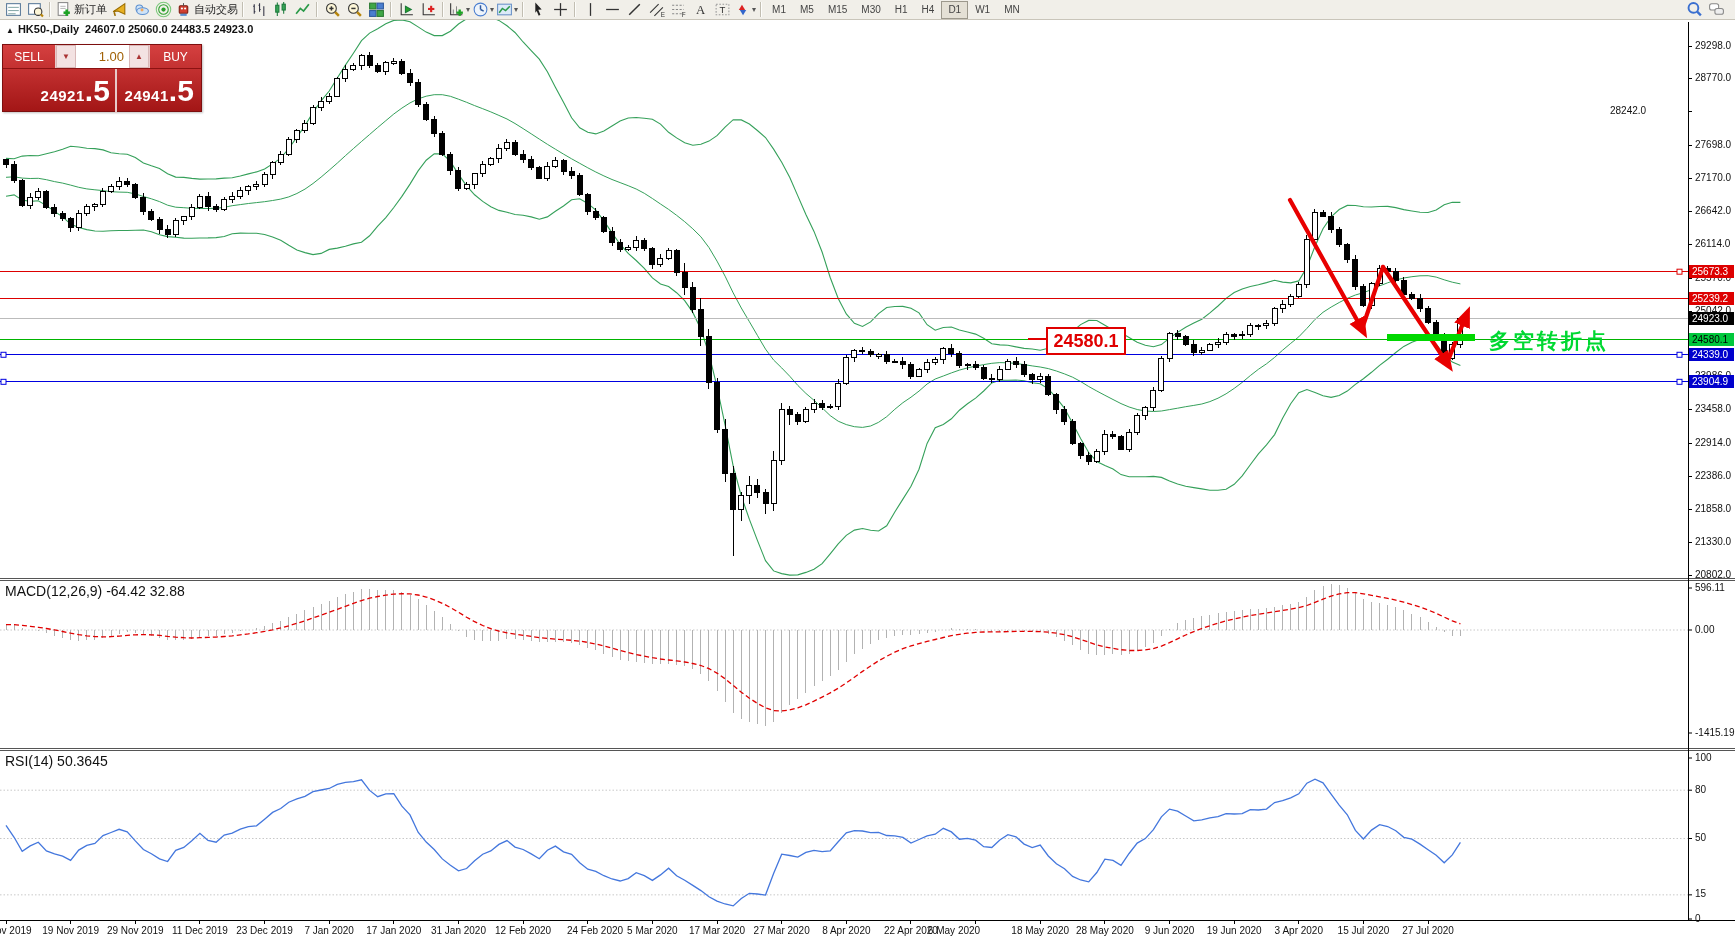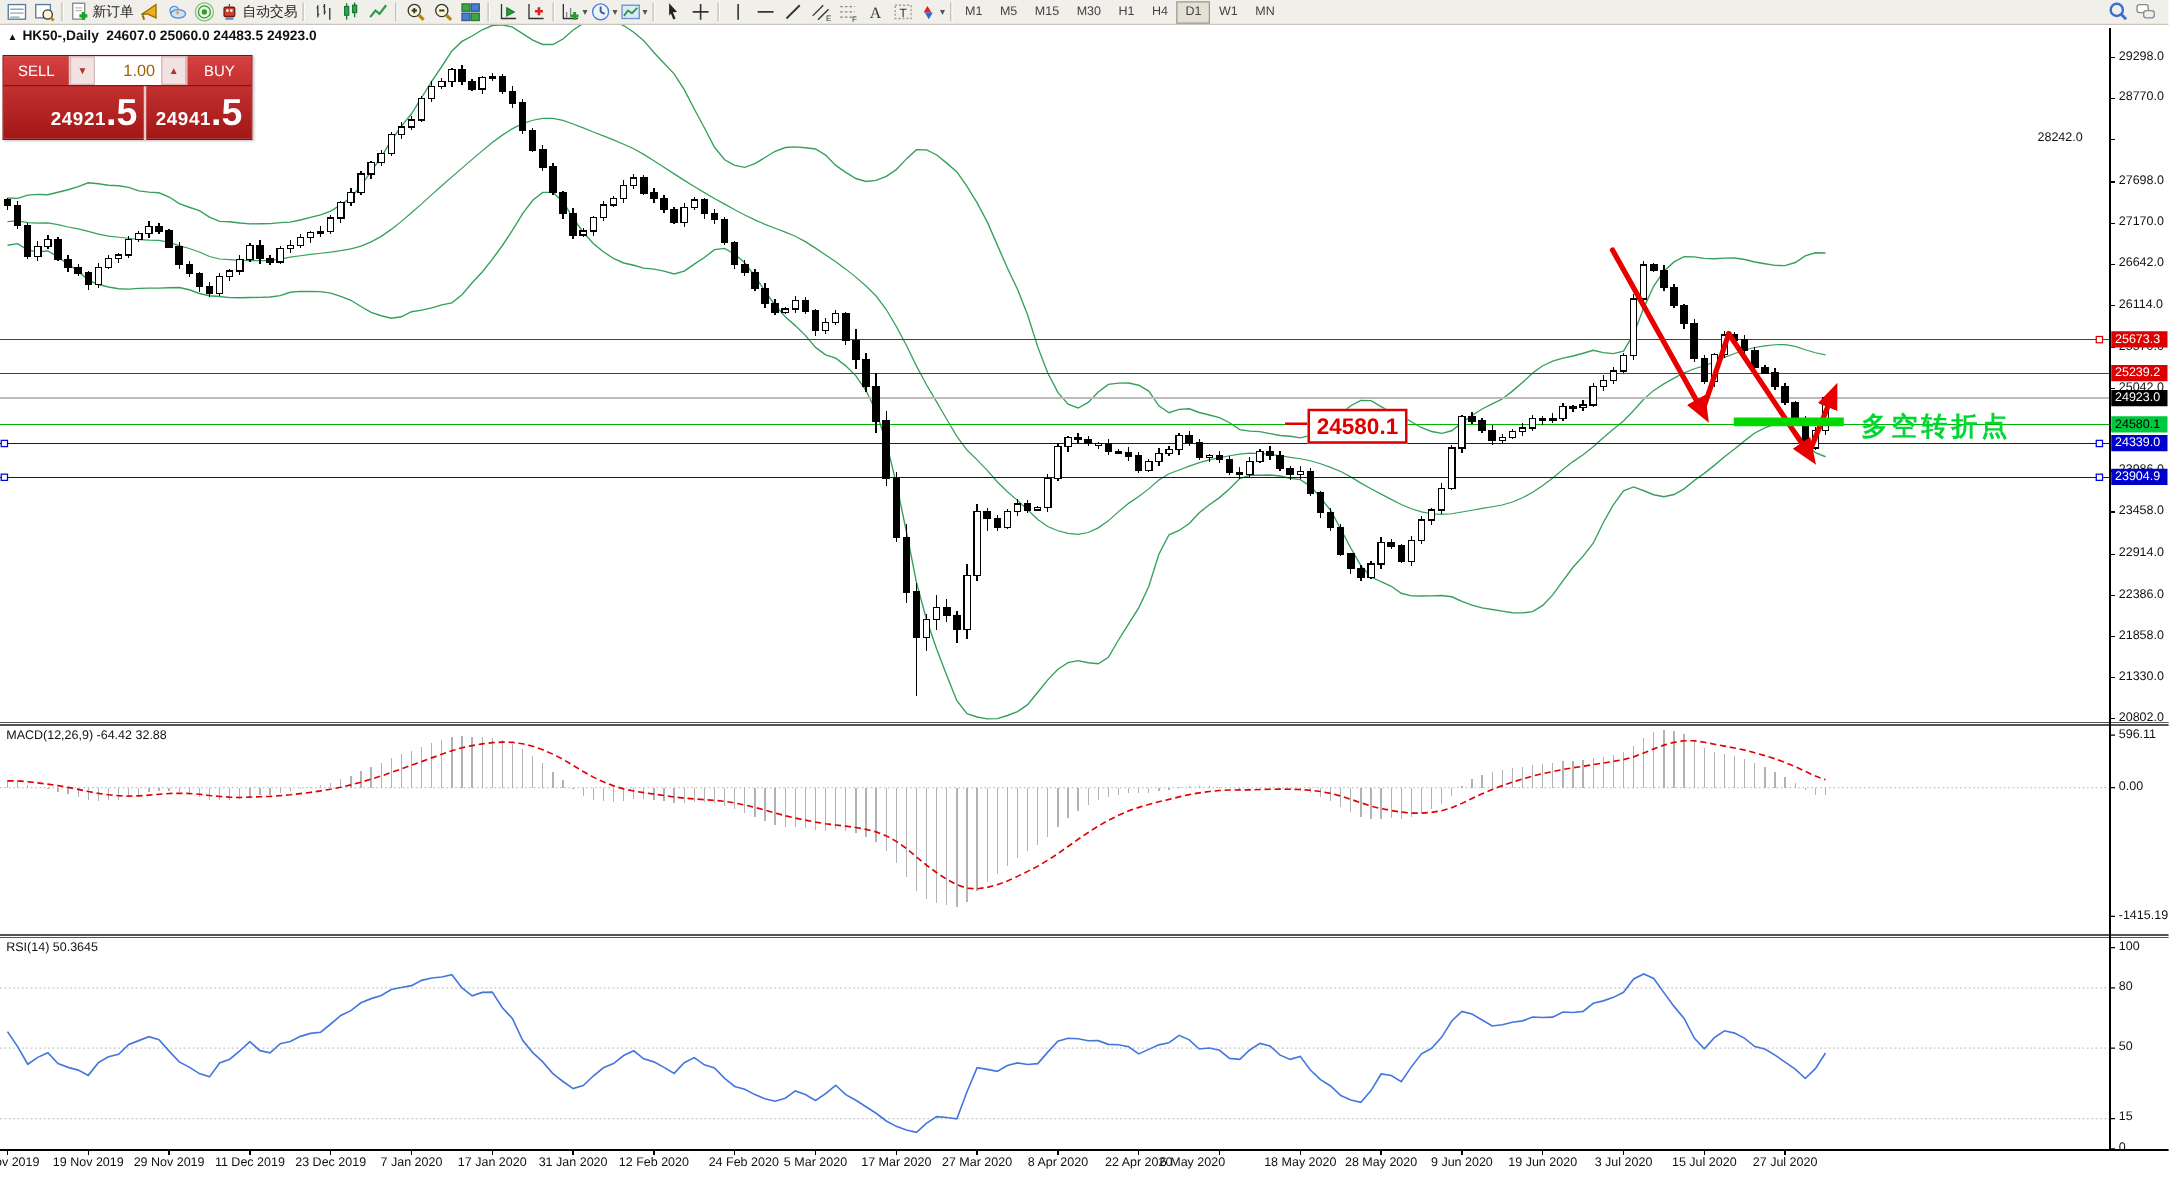--- a/index.html
+++ b/index.html
@@ -32,21 +32,21 @@
   .tp-sell{width:52px;border-right:1px solid #e8caca;}
   .tp-buy{width:51px;border-left:1px solid #e8caca;}
   .tp-spin{width:20px;background:#f3e2e2;color:#a33;font-size:8px;display:flex;align-items:center;justify-content:center;border:1px solid #d9b8b8;box-sizing:border-box;cursor:pointer;}
   .tp-vol{flex:1;background:#fff;color:#a16207;font-size:13px;display:flex;align-items:center;justify-content:flex-end;padding-right:5px;}
   .tp-row2{display:flex;height:44px;padding-left:32px;}
   .tp-price{width:107px;color:#fff;display:flex;align-items:baseline;justify-content:center;cursor:pointer;padding-top:9px;box-sizing:border-box;}
   .tp-price.sellp{border-right:2px solid #e8caca;width:105px;}
   .tp-main{font-size:15px;font-weight:bold;letter-spacing:.5px;}
   .tp-big{font-size:30px;font-weight:bold;line-height:26px;}
   
-  .pane-label{position:absolute;font-size:10px;color:#111;z-index:4;}
+  .pane-label{position:absolute;font-size:14px;color:#111;z-index:4;}
   .axis-text{position:absolute;font-size:10px;color:#111;white-space:nowrap;z-index:3;}
   .axis-badge{position:absolute;left:1689px;width:45px;height:13px;font-size:10px;line-height:13px;
               padding-left:3px;box-sizing:border-box;color:#fff;z-index:4;}
   .date-label{position:absolute;top:925px;font-size:10px;color:#111;transform:translateX(-50%);white-space:nowrap;z-index:3;}
   .date-clip{position:absolute;left:0;top:920px;width:1688px;height:23px;overflow:hidden;z-index:3;}
   .price-flag{position:absolute;left:1046px;top:327px;width:76px;height:24px;border:2px solid #e00000;
               background:#fff;color:#e00000;font-size:18px;font-weight:bold;text-align:center;line-height:24px;z-index:7;}
   .turn-text{position:absolute;left:1489px;top:327px;font-size:21px;font-weight:bold;color:#00d832;
              letter-spacing:3px;z-index:7;white-space:nowrap;}
 </style>
@@ -946,21 +946,21 @@
 
     <div class="pane-label" style="left:5px;top:583px;">MACD(12,26,9) -64.42 32.88</div>
     <div class="pane-label" style="left:5px;top:753px;">RSI(14) 50.3645</div>
 
     <div class="price-flag">24580.1</div>
     <div class="turn-text">多空转折点</div>
 
     <div id="gen-labels">
         <span class="axis-text" style="left: 1695px; top: 39.5px;">29298.0</span>
         <span class="axis-text" style="left: 1695px; top: 72.3767px;">28770.0</span>
-        <span class="axis-text" style="left: 1610px; top: 105.253px; margin-left: 20px;">28242.0</span>
+        <span class="axis-text" style="left: 1610px; top: 105.253px;">28242.0</span>
         <span class="axis-text" style="left: 1695px; top: 139.126px;">27698.0</span>
         <span class="axis-text" style="left: 1695px; top: 172.003px;">27170.0</span>
         <span class="axis-text" style="left: 1695px; top: 204.88px;">26642.0</span>
         <span class="axis-text" style="left: 1695px; top: 237.757px;">26114.0</span>
         <span class="axis-text" style="left: 1695px; top: 271.63px;">25570.0</span>
         <span class="axis-text" style="left: 1695px; top: 304.506px;">25042.0</span>
         <span class="axis-text" style="left: 1695px; top: 337.383px;">24514.0</span>
         <span class="axis-text" style="left: 1695px; top: 370.26px;">23986.0</span>
         <span class="axis-text" style="left: 1695px; top: 403.136px;">23458.0</span>
         <span class="axis-text" style="left: 1695px; top: 437.009px;">22914.0</span>
@@ -996,19 +996,19 @@
           <span class="date-label" style="left: 652.4px; top: 5px;">5 Mar 2020</span>
           <span class="date-label" style="left: 717.04px; top: 5px;">17 Mar 2020</span>
           <span class="date-label" style="left: 781.68px; top: 5px;">27 Mar 2020</span>
           <span class="date-label" style="left: 846.32px; top: 5px;">8 Apr 2020</span>
           <span class="date-label" style="left: 910.96px; top: 5px;">22 Apr 2020</span>
           <span class="date-label" style="left: 954px; top: 5px;">6 May 2020</span>
           <span class="date-label" style="left: 1040.24px; top: 5px;">18 May 2020</span>
           <span class="date-label" style="left: 1104.88px; top: 5px;">28 May 2020</span>
           <span class="date-label" style="left: 1169.52px; top: 5px;">9 Jun 2020</span>
           <span class="date-label" style="left: 1234.16px; top: 5px;">19 Jun 2020</span>
-          <span class="date-label" style="left: 1298.8px; top: 5px;">3 Jul 2020</span>
+          <span class="date-label" style="left: 1298.8px; top: 5px;">3 Apr 2020</span>
           <span class="date-label" style="left: 1363.44px; top: 5px;">15 Jul 2020</span>
           <span class="date-label" style="left: 1428.08px; top: 5px;">27 Jul 2020</span>
         </div>
       </div>
   </div>
 </div>
 
 </body></html>

